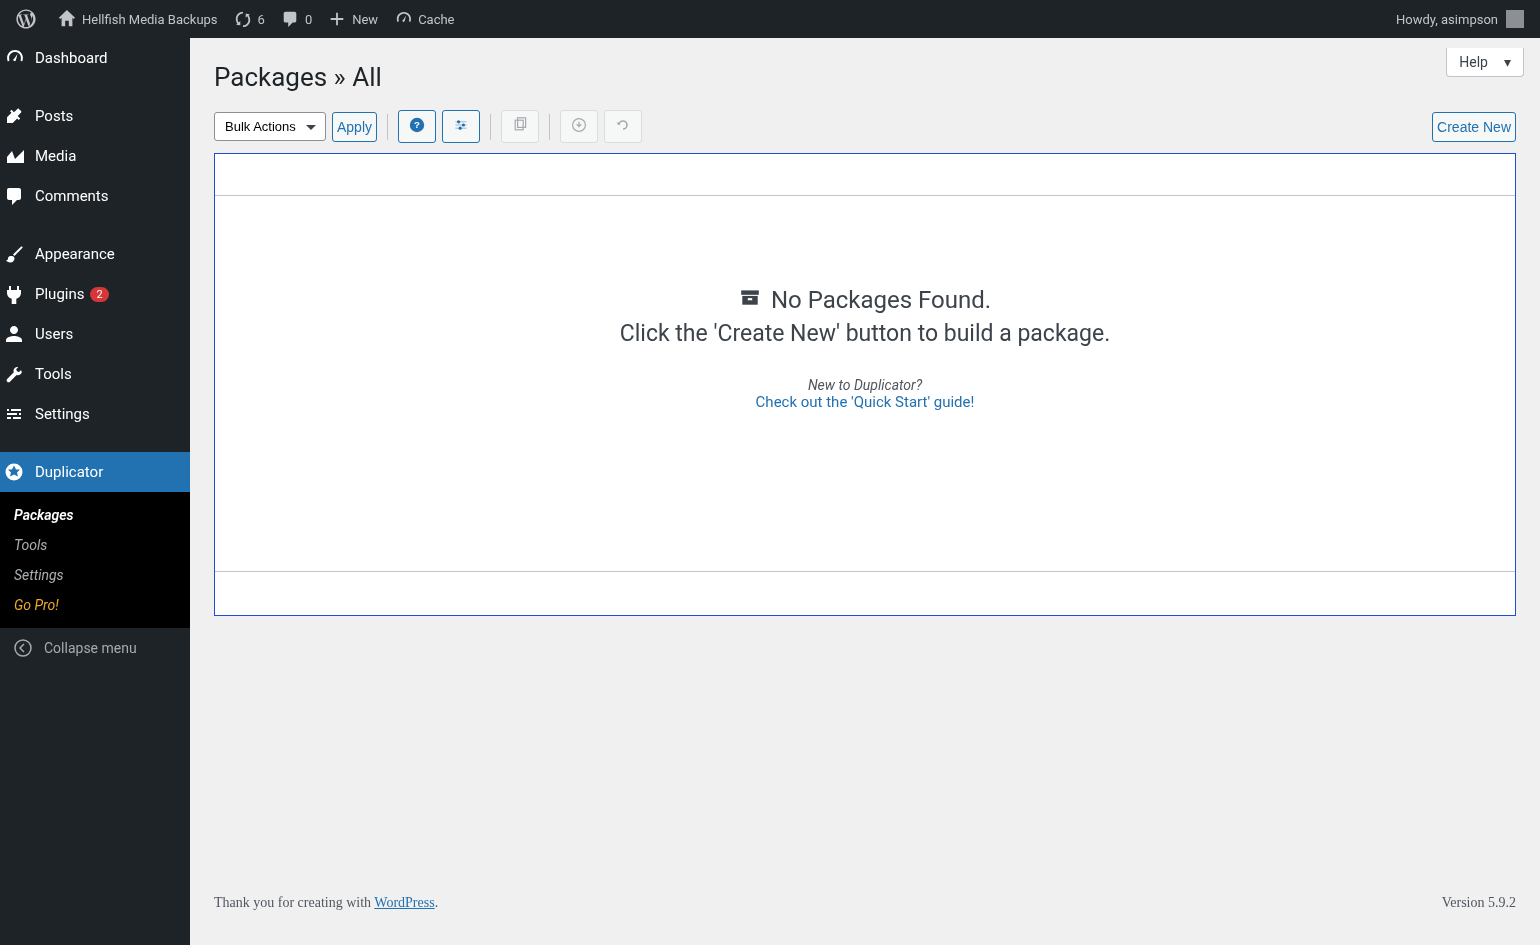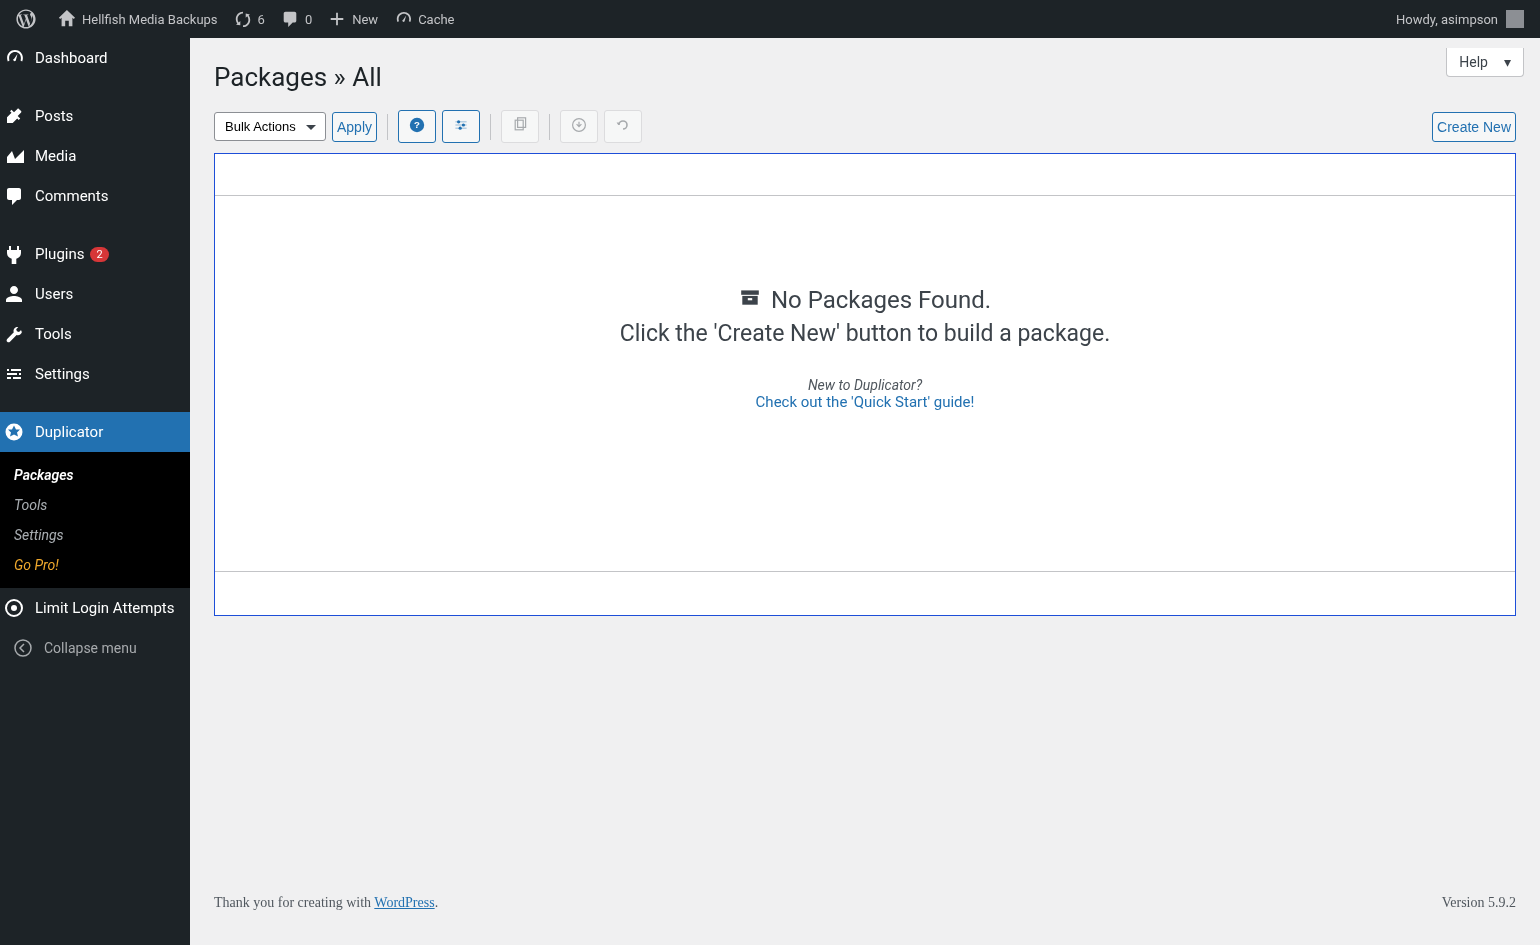--- a/index.html
+++ b/index.html
@@ -153,20 +153,28 @@
           <svg width="20" height="20" viewBox="0 0 20 20">
             <path d="M5 2h10c1.1 0 2 .9 2 2v8c0 1.1-.9 2-2 2h-2l-5 5v-5H5c-1.1 0-2-.9-2-2V4c0-1.1.9-2 2-2z"></path>
           </svg>
         </span>
       <span>Comments</span>
     </div>
     <div class="menu-sep"></div>
     <div class="menu-item">
       <span class="mi-icon">
           <svg width="20" height="20" viewBox="0 0 20 20">
+            <path d="M6.5 12c-1.4 0-2.5 1.1-2.5 2.5 0 1.1-.9 2-2 2 1.1 1.2 2.6 2 4.5 2 2.2 0 4-1.8 4-4 0-1.4-1.1-2.5-2.5-2.5H6.5zm11.8-9.3c-.4-.4-1-.4-1.4 0L9 10.6l1.4 1.4 7.9-7.9c.4-.4.4-1 0-1.4z"></path>
+          </svg>
+        </span>
+      <span>Appearance</span>
+    </div>
+    <div class="menu-item">
+      <span class="mi-icon">
+          <svg width="20" height="20" viewBox="0 0 20 20">
             <path d="M13 2v4H7V2H5v4H3v3c0 2.8 2 5.1 4.7 5.8V20h4.6v-5.2C15 14.1 17 11.8 17 9V6h-2V2h-2z"></path>
           </svg>
         </span>
       <span>Plugins</span>
       <span class="badge">2</span>
     </div>
     <div class="menu-item">
       <span class="mi-icon">
           <svg width="20" height="20" viewBox="0 0 20 20">
             <path d="M10 10c2.2 0 4-1.8 4-4s-1.8-4-4-4-4 1.8-4 4 1.8 4 4 4zm0 2c-2.7 0-8 1.3-8 4v2h16v-2c0-2.7-5.3-4-8-4z"></path>
@@ -197,29 +205,20 @@
             <path d="M10 1.5a8.5 8.5 0 100 17 8.5 8.5 0 000-17zm0 2l2 4h4l-3 3 1 4-4-2-4 2 1-4-3-3h4l2-4z"></path>
           </svg>
         </span>
       <span>Duplicator</span>
     </div>
     <div class="submenu">
       <div class="sub-item current">Packages</div>
       <div class="sub-item">Tools</div>
       <div class="sub-item">Settings</div>
       <div class="sub-item gopro">Go Pro!</div>
-    </div>
-    <div class="menu-item">
-      <span class="mi-icon">
-          <svg width="20" height="20" viewBox="0 0 20 20">
-            <circle cx="10" cy="10" r="8" fill="none" stroke="currentColor" stroke-width="2"></circle>
-            <circle cx="10" cy="10" r="3"></circle>
-          </svg>
-        </span>
-      <span>Limit Login Attempts</span>
     </div>
     <div class="collapse-item">
       <span class="mi-icon">
           <svg width="20" height="20" viewBox="0 0 20 20">
             <circle cx="10" cy="10" r="8" fill="none" stroke="currentColor" stroke-width="1.5"></circle>
             <path d="M11 6l-4 4 4 4" fill="none" stroke="currentColor" stroke-width="1.5"></path>
           </svg>
         </span>
       <span>Collapse menu</span>
     </div>

